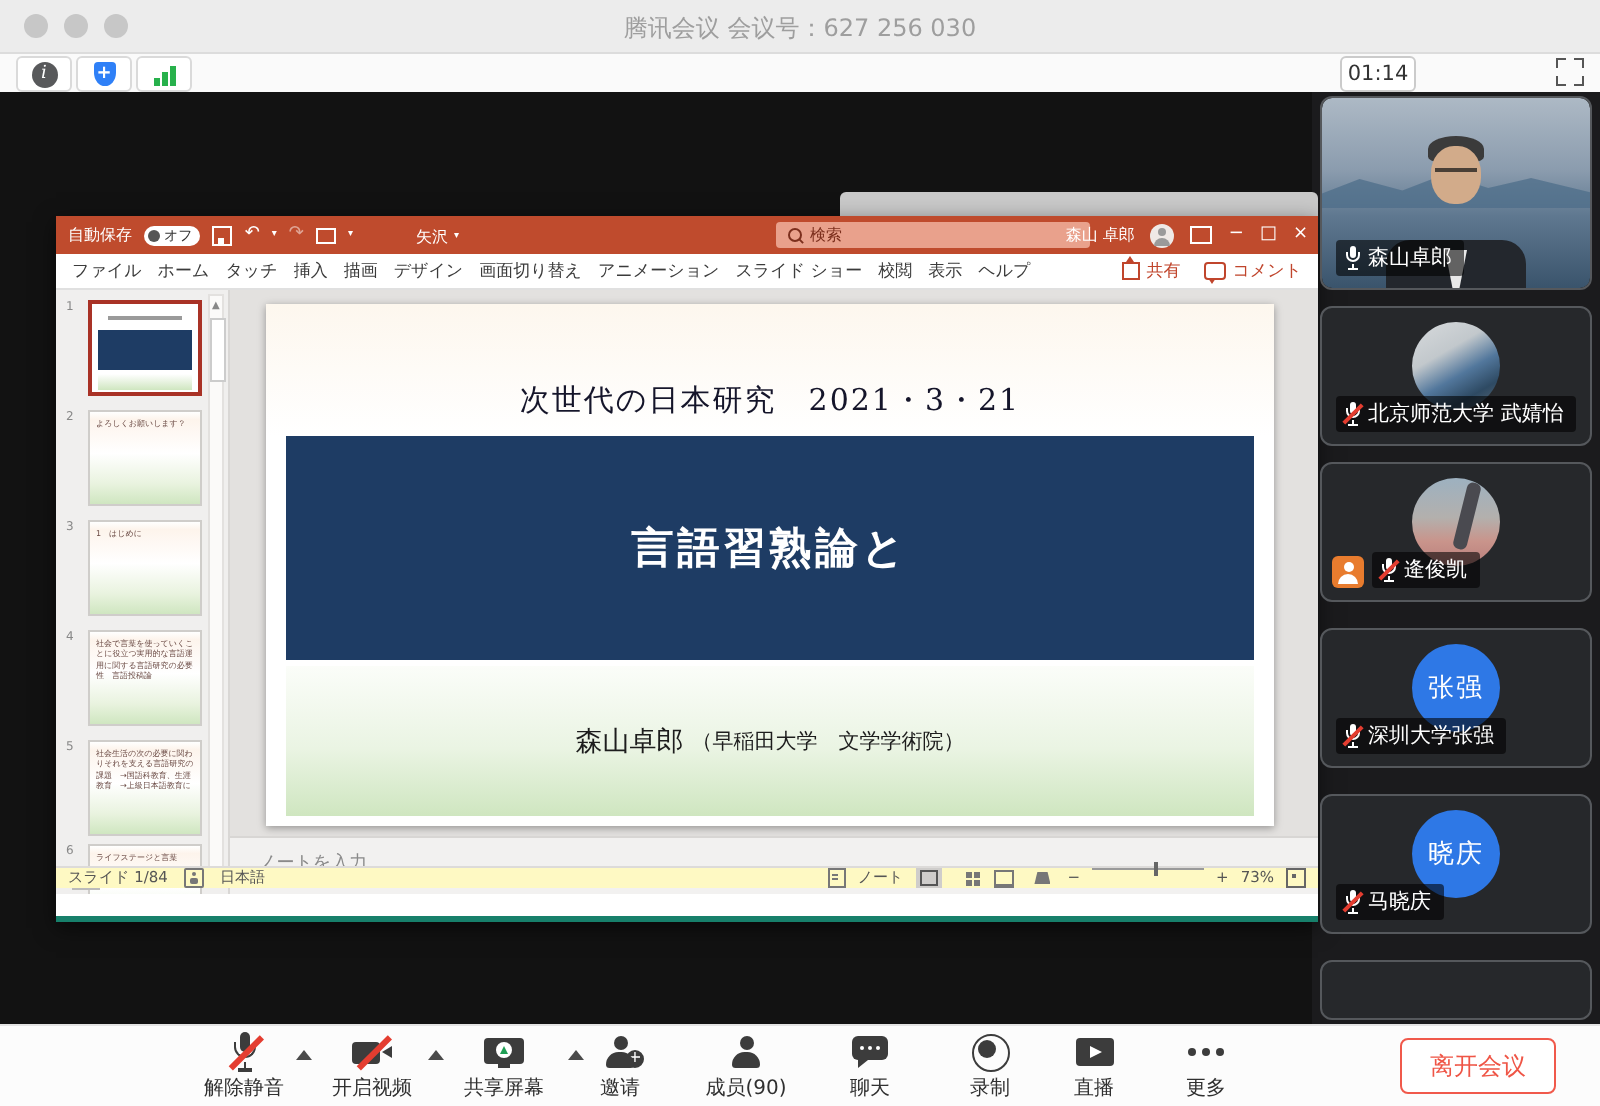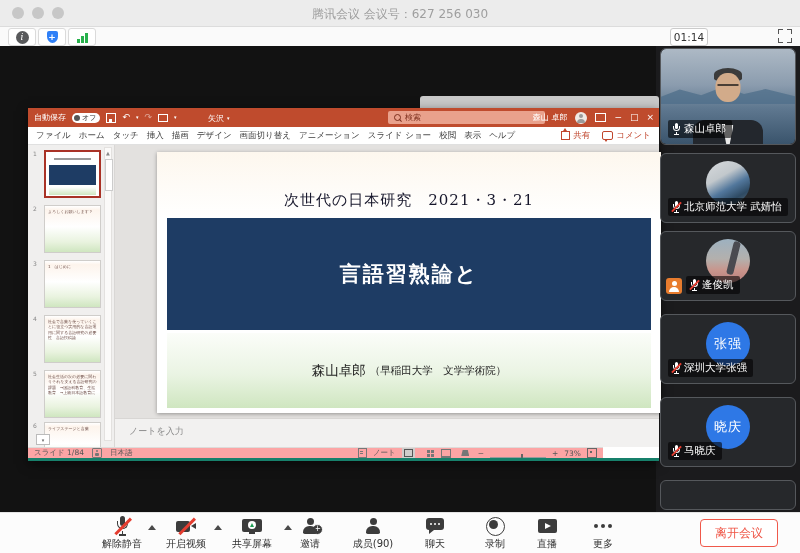--- a/index.html
+++ b/index.html
@@ -79,40 +79,40 @@
   .mini-n{margin:0 3px;height:20px;background:#1e3c64;}
   .mini-g{margin:2px 3px 0;height:8px;background:linear-gradient(180deg,#fff,#cfe6c0);}
   .tscroll{position:absolute;right:2px;top:2px;width:8px;height:294px;background:#fbfaf9;border:1px solid #e3e1df;box-sizing:border-box;}
   .tscroll .up{position:absolute;left:1px;top:2px;font-size:5px;color:#888;}
   .tscroll .th{position:absolute;left:0px;top:11px;width:6px;height:30px;background:#fff;border:1px solid #ccc;}
   .tmore{position:absolute;left:8px;bottom:2px;width:12px;height:9px;border:1px solid #bbb;background:#fff;font-size:5px;color:#666;
          display:flex;align-items:center;justify-content:center;}
 
   
   .canvas{position:absolute;left:87px;top:37px;width:544px;height:273px;background:#e3e1df;}
-  .slide{position:absolute;left:18px;top:7px;width:504px;height:261px;background:#fff;box-shadow:0 1px 4px rgba(0,0,0,.35);margin-left:24px;}
+  .slide{position:absolute;left:18px;top:7px;width:504px;height:261px;background:#fff;box-shadow:0 1px 4px rgba(0,0,0,.35);}
   .sl-top{height:66px;background:linear-gradient(180deg,#fdf7ee,#ffffff);display:flex;align-items:flex-end;justify-content:center;
           padding-bottom:8px;box-sizing:border-box;font-family:"DejaVu Serif","Liberation Serif",serif;
           font-size:15px;color:#15152a;letter-spacing:1px;}
   .sl-navy{margin:0 10px;height:112px;background:#1e3c64;color:#fff;display:flex;flex-direction:column;align-items:center;
            justify-content:center;font-size:21px;font-weight:bold;line-height:1.55;text-align:center;letter-spacing:2px;}
   .sl-green{margin:3px 10px 0;height:75px;background:linear-gradient(180deg,#fbfdf9 0%,#eaf4e3 55%,#cfe6c0 100%);
             display:flex;align-items:center;justify-content:center;color:#1d1d1d;}
   .sl-author-name{font-size:13.5px;}
   .sl-author-affil{font-size:10.5px;margin-left:4px;}
 
   
   .notes{position:absolute;left:87px;top:310px;width:544px;height:29px;background:#f2f1f0;border-top:1px solid #d8d6d4;
          font-size:9px;color:#8a8a8a;padding:6px 0 0 14px;box-sizing:border-box;}
-  .statusbar{position:absolute;left:0;top:339px;width:575px;height:11px;background:#fca5a5;border-top:1px solid #dddbd9;
+  .statusbar{position:absolute;left:0;top:325px;width:631px;height:11px;background:#fef9c3;border-top:1px solid #dddbd9;
              display:flex;align-items:center;gap:8px;padding:0 6px;font-size:7.5px;color:#555;box-sizing:border-box;}
   .i-acc{width:8px;height:8px;border:1px solid #777;border-radius:1px;position:relative;}
   .i-acc::before{content:"";position:absolute;left:3px;top:1px;width:2px;height:2px;border-radius:50%;background:#777;}
   .i-acc::after{content:"";position:absolute;left:2px;top:4px;width:4px;height:3px;background:#777;border-radius:1px;}
-  .sb-right{margin-left:auto;display:flex;align-items:flex-end;gap:6px;padding-left:28px;}
+  .sb-right{margin-left:auto;display:flex;align-items:flex-start;gap:6px;padding-left:28px;}
   .i-note{width:7px;height:8px;border:1px solid #777;position:relative;}
   .i-note::after{content:"";position:absolute;left:1px;top:2px;width:3px;height:1px;background:#777;box-shadow:0 2px 0 #777;}
   .vbtn{width:13px;height:10px;display:flex;align-items:center;justify-content:center;}
   .vbtn.sel{background:#cfcdcb;}
   .vb-norm{width:7px;height:6px;border:1px solid #555;}
   .vb-grid{width:3px;height:3px;background:#777;box-shadow:4px 0 0 #777,0 4px 0 #777,4px 4px 0 #777;margin:-3px -3px 0 0;}
   .vb-read{width:8px;height:6px;border:1px solid #777;border-bottom-width:2px;}
   .vb-show{width:8px;height:6px;background:#777;clip-path:polygon(18% 0,82% 0,100% 100%,0 100%);}
   .zslider{width:56px;height:1px;background:#9a9a9a;position:relative;}
   .zslider i{position:absolute;left:55%;top:-3px;width:2px;height:7px;background:#666;}

